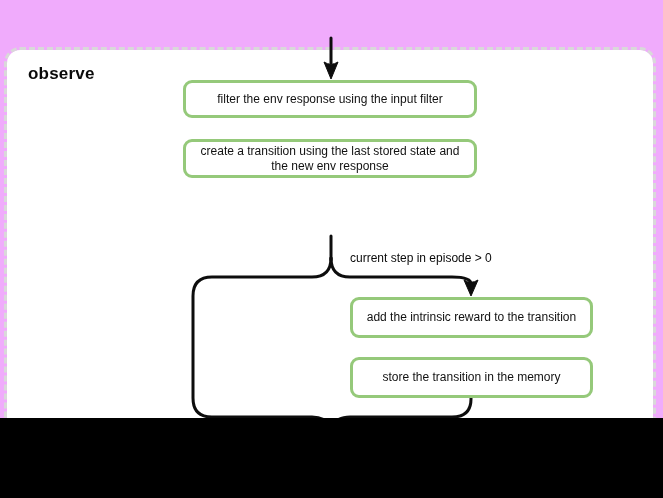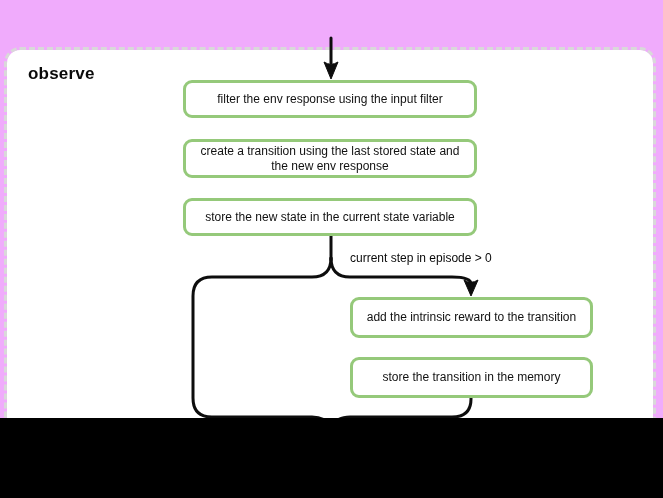--- a/index.html
+++ b/index.html
@@ -98,21 +98,20 @@
 
     <path class="wire" d="M471,398 L471,399 Q471,417 452,417 L350,417 Q331,417 331,436"></path>
   </svg>
 
   <div id="title">observe</div>
 
   <div id="node-2" class="node">create a transition using the last stored state and the new env response</div>
 
   <div id="node-1" class="node">filter the env response using the input filter</div>
 
-  <div id="node-3" class="node">store the new state in the current state variable</div>
 
   <div id="condition-label">current step in episode &gt; 0</div>
 
   <div id="node-5" class="node">store the transition in the memory</div>
 
   <div id="node-4" class="node">add the intrinsic reward to the transition</div>
 
 </div>
 
 </body></html>

